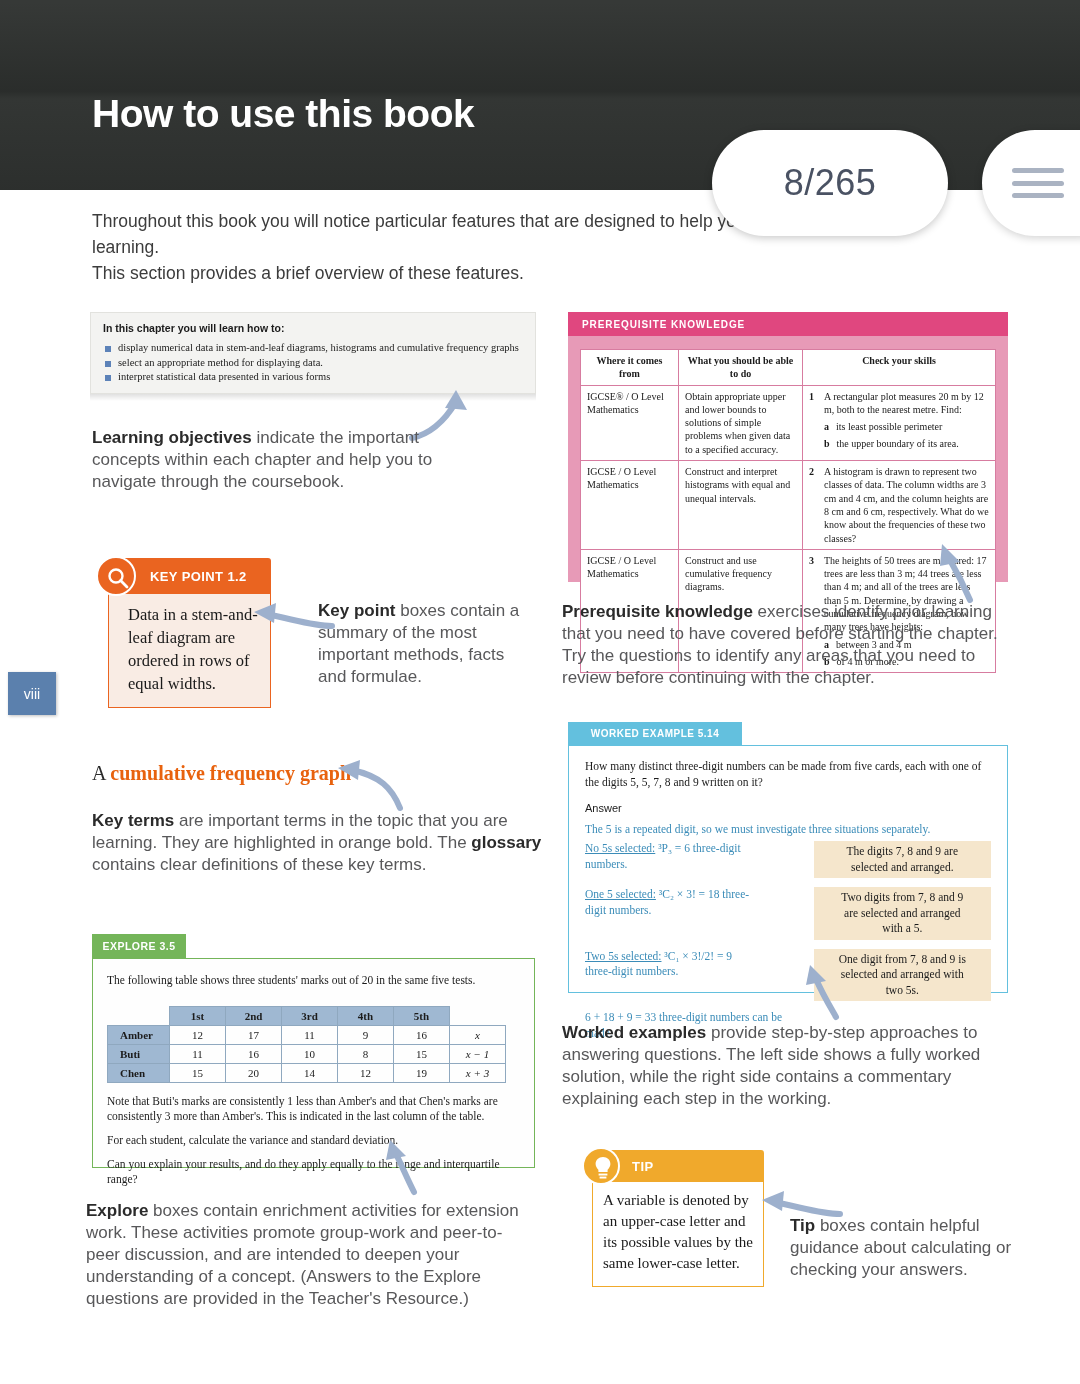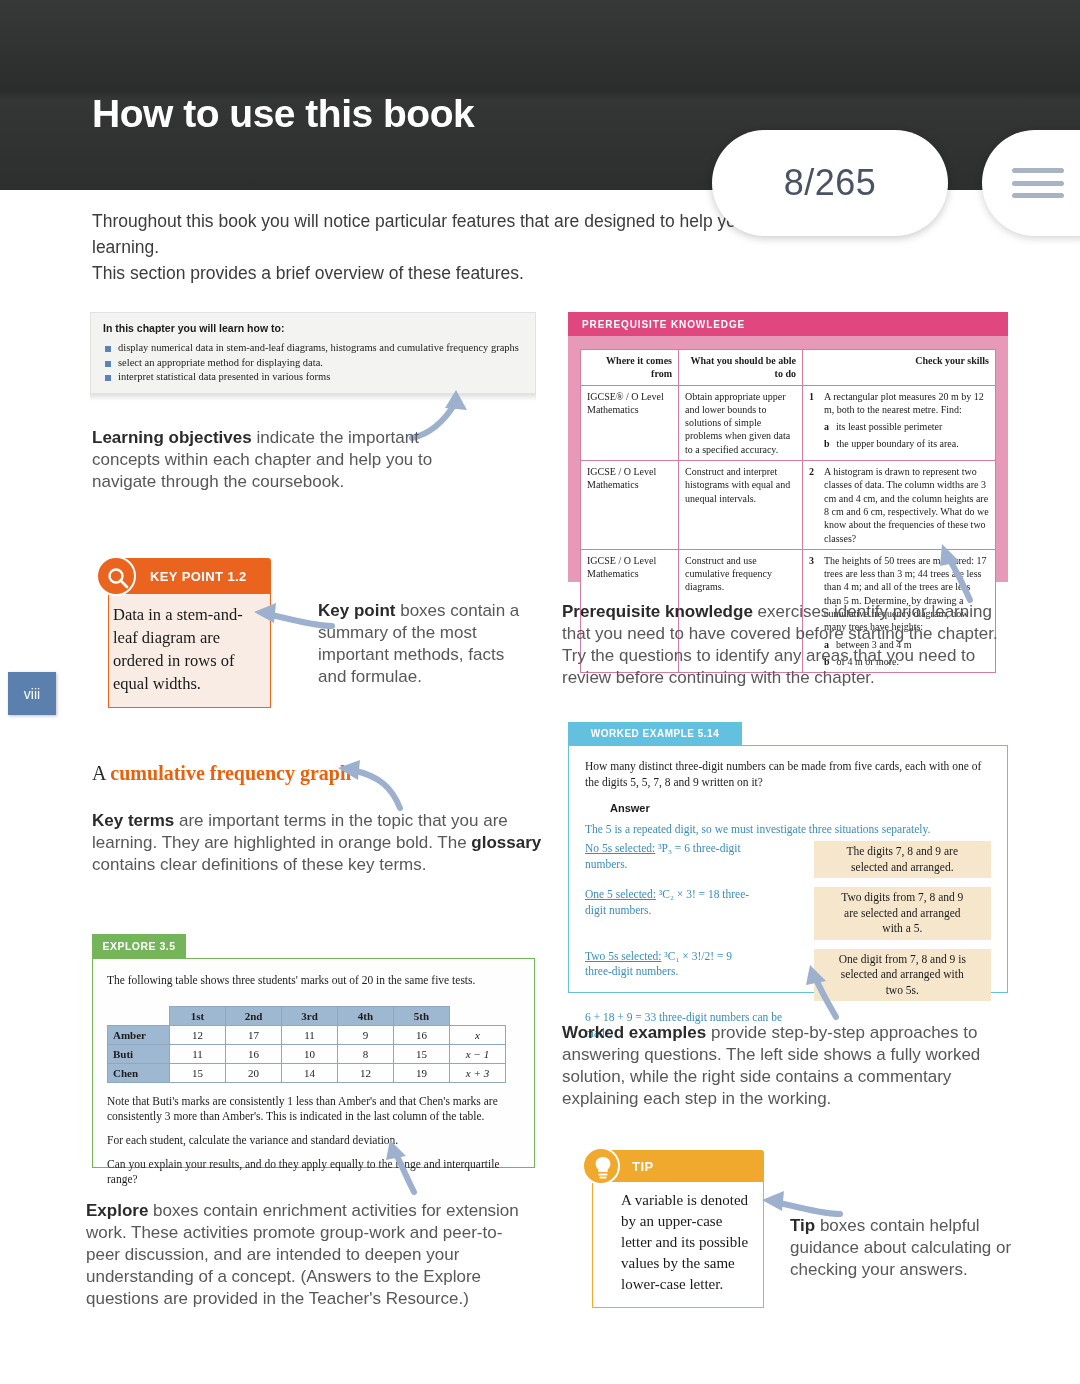--- a/index.html
+++ b/index.html
@@ -134,21 +134,21 @@
     width: 40px; height: 40px; border-radius: 50%;
     background: #ea6420;
     border: 2px solid #fff;
   }
   .kp-circle svg { position: absolute; left: 9px; top: 9px; }
   .kp-body {
     width: 163px;
     background: #f9ece4;
     border: 1px solid #ea6420;
     border-top: none;
-    padding: 9px 10px 12px 4px;
+    padding: 9px 10px 12px 19px;
     font-family: "Liberation Serif", serif;
     font-size: 16.5px;
     line-height: 23px;
     color: #1a1a1a;
   }
 
   
   .keyterm-line {
     position: absolute; left: 92px; top: 762px;
     font-family: "Liberation Serif", serif;
@@ -182,21 +182,21 @@
     margin: 18px 0 11px 0;
     font-size: 11px;
   }
   table.marks td, table.marks th {
     border: 1px solid #8fa8bf;
     width: 56px; height: 19px;
     text-align: center;
     font-weight: normal;
   }
   table.marks th.hdr { background: #9fb8d2; font-weight: bold; }
-  table.marks td.name { background: #9fb8d2; font-weight: bold; text-align: left; padding-left: 5px; width: 62px; }
+  table.marks td.name { background: #9fb8d2; font-weight: bold; text-align: left; padding-left: 12px; width: 62px; }
   table.marks td.blank, table.marks th.blank { border: none; background: transparent; }
   table.marks td.italic { font-style: italic; font-family: "Liberation Serif", serif; }
 
   
   .pk-wrap {
     position: absolute; left: 568px; top: 312px;
     width: 440px; height: 270px;
     background: #e79ab7;
     padding: 0;
   }
@@ -216,21 +216,21 @@
     font-family: "Liberation Serif", serif;
     font-size: 10px;
     line-height: 13.3px;
     color: #1b1b1b;
   }
   table.pk th, table.pk td {
     border: 1px solid #d77ca0;
     vertical-align: top;
     padding: 4px 6px;
   }
-  table.pk th { font-weight: bold; text-align: right; font-size: 10px; }
+  table.pk th { font-weight: bold; text-align: center; font-size: 10px; }
   table.pk td.c1 { width: 98px; }
   table.pk td.c2 { width: 124px; }
   .pk-q { display: flex; gap: 6px; }
   .pk-q .num { font-weight: bold; width: 9px; flex: 0 0 9px; }
   .pk-sub { display: flex; gap: 7px; margin-top: 4px; padding-left: 15px; }
   .pk-sub .let { font-weight: bold; }
 
   
   .we-tab {
     position: absolute; left: 568px; top: 722px;
@@ -246,23 +246,22 @@
     border: 1.5px solid #63c0de;
     padding: 13px 16px 0 16px;
     font-family: "Liberation Serif", serif;
     font-size: 11.5px;
     line-height: 15.5px;
     color: #1b1b1b;
   }
   .we-q { margin-bottom: 11px; }
   .we-answer-label {
     font-family: "Liberation Sans", sans-serif;
-    font-weight: bold; font-size: 11px; color: #1b1b1b;
+    font-weight: normal; font-size: 11px; color: #1b1b1b;
     margin-bottom: 5px;
-    margin-left: 25px;
   }
   .we-blue { color: #3b8cb8; }
   .we-row { display: flex; align-items: flex-start; margin-bottom: 9px; gap: 28px; }
   .we-left { width: 190px; color: #3b8cb8; }
   .we-left u { text-decoration: underline; }
   .we-dots {
     flex: 1;
     margin: 7px 5px 0 3px;
     border-top: 1.5px dotted #9b9b9b;
     height: 1px;
@@ -293,21 +292,21 @@
     width: 38px; height: 38px; border-radius: 50%;
     background: #f0a92c;
     border: 2px solid #fff;
   }
   .tip-circle svg { position: absolute; left: 9px; top: 7px; }
   .tip-body {
     width: 172px;
     background: #ffffff;
     border: 1px solid #f0a92c;
     border-top: none;
-    padding: 8px 10px 12px 28px;
+    padding: 8px 10px 12px 10px;
     font-family: "Liberation Serif", serif;
     font-size: 15px; line-height: 21px;
     color: #1a1a1a;
   }
 
   
   .page-tab {
     position: absolute; left: 8px; top: 672px;
     width: 48px; height: 43px;
     background: #5b80ad;

